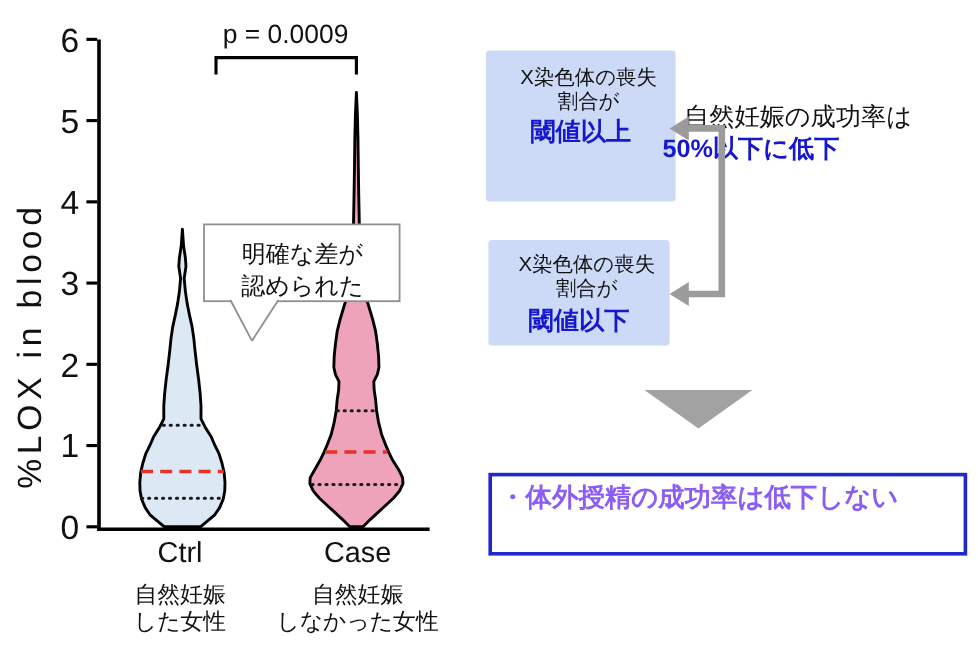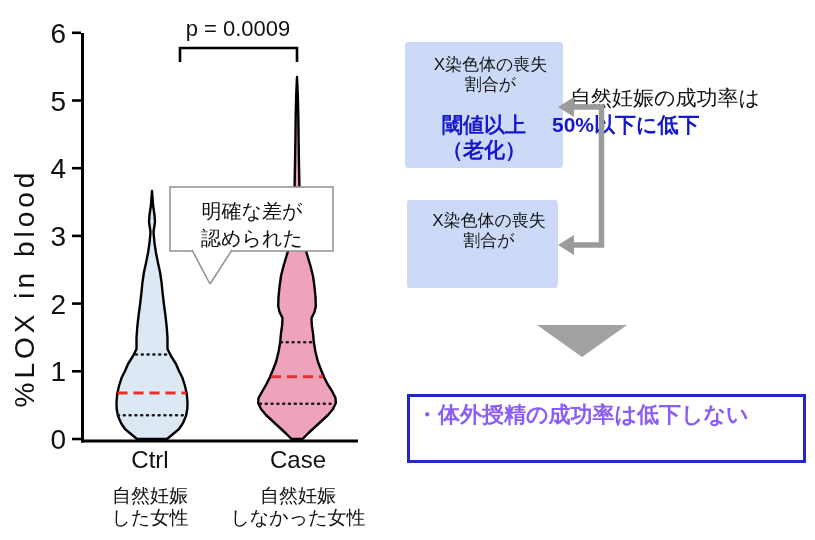--- a/index.html
+++ b/index.html
@@ -101,32 +101,32 @@
       <text class="group-sublabel" x="150" y="502">自然妊娠</text>
       <text class="group-sublabel" x="150" y="524">した女性</text>
       <text class="group-sublabel" x="298" y="502">自然妊娠</text>
       <text class="group-sublabel" x="298" y="524">しなかった女性</text>
     </g>
   </svg>
 
   <div class="abs info-box" style="left:405px;top:42px;width:158px;height:126px;padding-top:13px;">
     <div class="box-small">X染色体の喪失</div>
     <div class="box-small">割合が</div>
-    <div class="box-big" style="margin-top:17px;">閾値以上</div>
-    <div class="box-big">（老化）</div>
+    <div class="box-big" style="margin-top:3px;">閾値以上</div>
   </div>
 
   <div class="abs" style="left:552px;top:48px;width:226px;">
     <div class="note-black">自然妊娠の成功率は</div>
     <div class="note-blue">50%以下に低下</div>
   </div>
 
   <div class="abs info-box" style="left:407px;top:200px;width:151px;height:88px;padding-top:11px;">
     <div class="box-small">X染色体の喪失</div>
     <div class="box-small">割合が</div>
+    <div class="box-big" style="margin-top:4px;">閾値以下</div>
   </div>
 
   <svg class="abs" style="left:395px;top:0;pointer-events:none;" width="420" height="540" viewBox="395 0 420 540">
     <path d="M573,107 L601.5,107 L601.5,245 L573,245" fill="none" stroke="#9b9b9b" stroke-width="5.5"></path>
     <polygon points="558,107 574,97 574,117" fill="#9b9b9b"></polygon>
     <polygon points="558,245 574,235 574,255" fill="#9b9b9b"></polygon>
     <polygon points="537,325 627,325 582,357" fill="#a2a2a2"></polygon>
   </svg>
 
   <div class="abs conclusion" style="left:407px;top:394px;width:399px;height:69px;">

